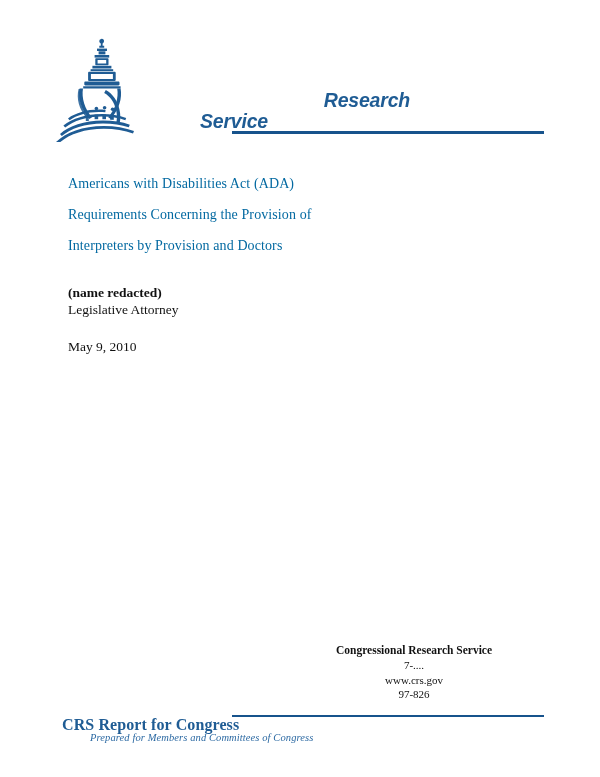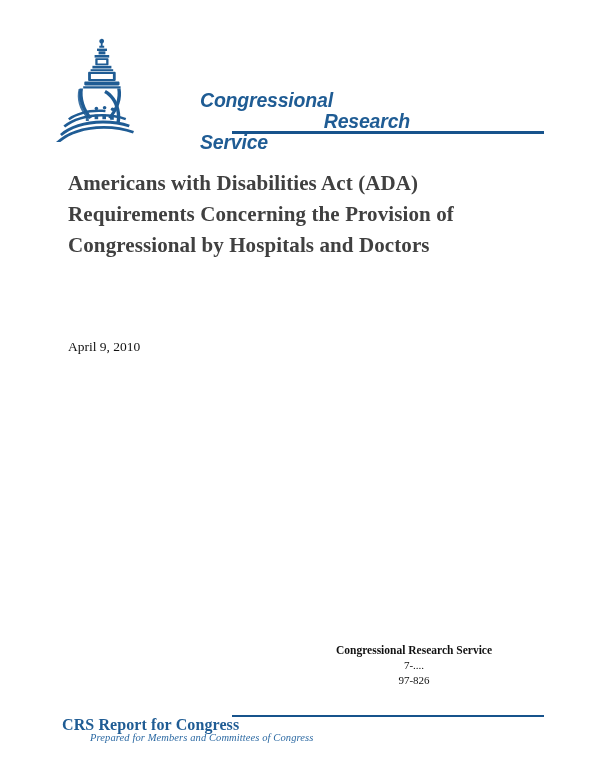--- a/index.html
+++ b/index.html
@@ -61,24 +61,24 @@
   
   .title-block {
     position: absolute;
     left: 68px;
     top: 168px;
     width: 470px;
   }
   .doc-title {
     margin: 0;
     font-family: "Liberation Serif", "DejaVu Serif", serif;
-    font-weight: bold;
-    font-size: 21px;
+    font-weight: normal;
+    font-size: 14px;
     line-height: 31px;
-    color: #404040;
+    color: #0369a1;
     letter-spacing: 0.1px;
   }
 
   
   .byline {
     position: absolute;
     left: 68px;
     top: 284px;
     width: 400px;
   }
@@ -218,41 +218,45 @@
           <circle cx="40.4" cy="70.6" r="1.8"></circle>
           <circle cx="48.6" cy="69.8" r="1.8"></circle>
           <circle cx="56.6" cy="71.2" r="1.8"></circle>
 
           <path d="M29.8 79.0h3.0v4.0h-3.0z" opacity="0.9"></path>
         </g>
       </svg>
     </div>
 
     <div class="crs-wordmark">
-      <span class="wm1">Congressional</span>
       <span class="wm2">Research</span>
       <span class="wm3">Service</span>
     </div>
   </div>
 
   <div class="masthead-rule"></div>
 
   <div class="title-block">
     <h1 class="doc-title">
       <span>Americans with Disabilities Act (ADA)</span><br>
       <span>Requirements Concerning the Provision of</span><br>
-      <span>Congressional by Hospitals and Doctors</span>
+      <span>Interpreters by Provision and Doctors</span>
     </h1>
   </div>
 
-  <div class="doc-date">April 9, 2010</div>
+  <div class="byline">
+    <span class="author-name">(name redacted)</span>
+    <span class="author-role">Legislative Attorney</span>
+  </div>
+  <div class="doc-date">May 9, 2010</div>
 
   <div class="contact-block">
     <span class="contact-org">Congressional Research Service</span>
     <span class="contact-line">7-....</span>
+    <span class="contact-line">www.crs.gov</span>
     <span class="contact-line">97-826</span>
   </div>
 
   <div class="footer">
     <div class="footer-row">
       <span class="footer-title">CRS Report for Congress</span>
       <span class="footer-rule"></span>
     </div>
     <span class="footer-sub">Prepared for Members and Committees of Congress</span>
   </div>

